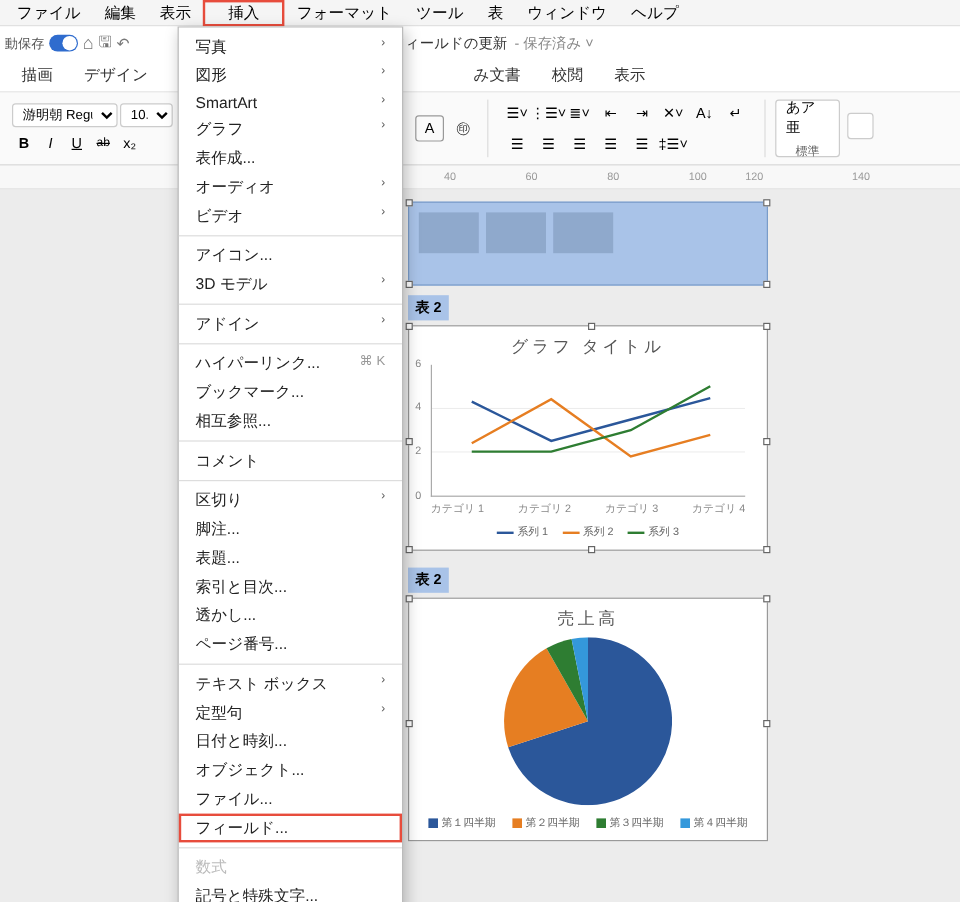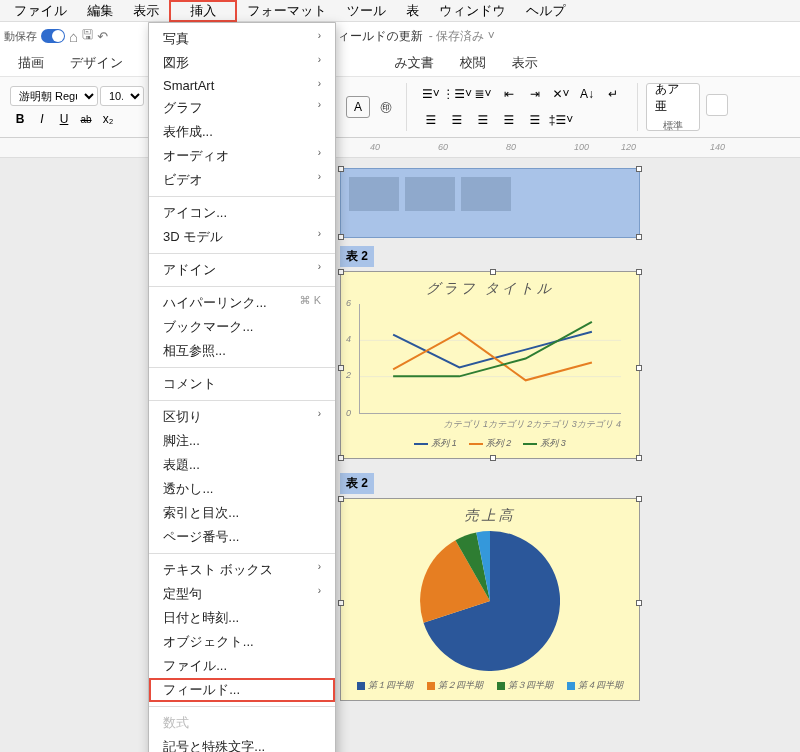--- a/index.html
+++ b/index.html
@@ -29,34 +29,34 @@
     .font-select { width: 88px; height: 20px; border: 1px solid #ccc; background: #fff; font-size: 11px; padding: 0 4px; border-radius: 3px; }
     .size-select { width: 44px; height: 20px; border: 1px solid #ccc; background: #fff; font-size: 11px; padding: 0 4px; border-radius: 3px; }
     .fmt-btn { width: 20px; height: 18px; display: flex; align-items: center; justify-content: center; font-size: 12px; cursor: default; }
     .icon-btn { width: 24px; height: 22px; display: flex; align-items: center; justify-content: center; border: 1px solid transparent; border-radius: 3px; cursor: default; }
     .vdiv { width: 1px; height: 48px; background: #ddd; margin: 0 4px; }
     .style-card { border: 1px solid #ccc; padding: 4px 8px; border-radius: 3px; background: #fff; display: flex; flex-direction: column; align-items: center; width: 54px; height: 48px; justify-content: center; }
     .pane-btn { width: 22px; height: 22px; border: 1px solid #ccc; border-radius: 3px; background: #fff; margin-bottom: 4px; }
     
     
     .ruler { height: 20px; background: #f8f8f8; border-bottom: 1px solid #ddd; position: relative; font-size: 9px; color: #999; }
-    .ruler-tick { position: absolute; top: 4px; font-style: italic; }
+    .ruler-tick { position: absolute; top: 4px; }
     
     
     .doc-area { background: #ececec; height: 594px; position: relative; padding-left: 340px; padding-top: 10px; }
     .doc-content { width: 440px; }
     .sel-box { background: #a9c3e8; border: 1px solid #7a9cc9; margin-bottom: 8px; position: relative; }
     .caption { background: #a9c3e8; display: inline-block; padding: 2px 6px; font-weight: bold; font-size: 12px; margin-bottom: 4px; }
     .chart-box { background: #fff; border: 1px solid #999; padding: 8px; width: 300px; position: relative; }
-    .chart-selected { background: #fef9c3; font-style: italic; }
+    .chart-selected { background: #ffffff; }
     .handle { width: 6px; height: 6px; background: #fff; border: 1px solid #666; position: absolute; }
     .chart-title { text-align: center; font-size: 14px; letter-spacing: 3px; color: #555; margin-bottom: 6px; }
     .line-chart { height: 110px; position: relative; border-left: 1px solid #aaa; border-bottom: 1px solid #aaa; margin: 0 10px; }
     .y-label { position: absolute; left: -14px; font-size: 9px; color: #888; }
-    .x-labels { display: flex; justify-content: flex-end; font-size: 9px; color: #888; margin: 4px 10px 0; }
+    .x-labels { display: flex; justify-content: space-between; font-size: 9px; color: #888; margin: 4px 10px 0; }
     .legend { display: flex; justify-content: center; gap: 12px; font-size: 9px; color: #666; margin-top: 6px; }
     .legend-item { display: flex; align-items: center; gap: 3px; }
     .legend-line { width: 14px; height: 2px; }
     .legend-sq { width: 8px; height: 8px; }
     .pie-svg { display: block; margin: 0 auto; }
     .pie-legend { display: flex; flex-wrap: wrap; justify-content: center; gap: 8px 14px; font-size: 9px; color: #666; margin-top: 8px; }
     
     
     .dropdown { position: absolute; top: 22px; left: 148px; width: 188px; background: #fff; border: 1px solid #bbb; box-shadow: 2px 4px 12px rgba(0,0,0,0.25); z-index: 100; padding: 4px 0; border-radius: 0 0 6px 6px; }
     .menu-item { padding: 3px 14px; font-size: 13px; display: flex; justify-content: space-between; align-items: flex-start; cursor: default; color: #222; }
@@ -323,24 +323,24 @@
       <span>区切り</span>
       <span class="submenu-arrow">›</span>
     </div>
     <div class="menu-item">
       <span>脚注...</span>
     </div>
     <div class="menu-item">
       <span>表題...</span>
     </div>
     <div class="menu-item">
+      <span>索引と目次...</span>
+    </div>
+    <div class="menu-item">
       <span>透かし...</span>
-    </div>
-    <div class="menu-item">
-      <span>索引と目次...</span>
     </div>
     <div class="menu-item">
       <span>ページ番号...</span>
     </div>
     <div class="menu-sep"></div>
     <div class="menu-item">
       <span>テキスト ボックス</span>
       <span class="submenu-arrow">›</span>
     </div>
     <div class="menu-item">

